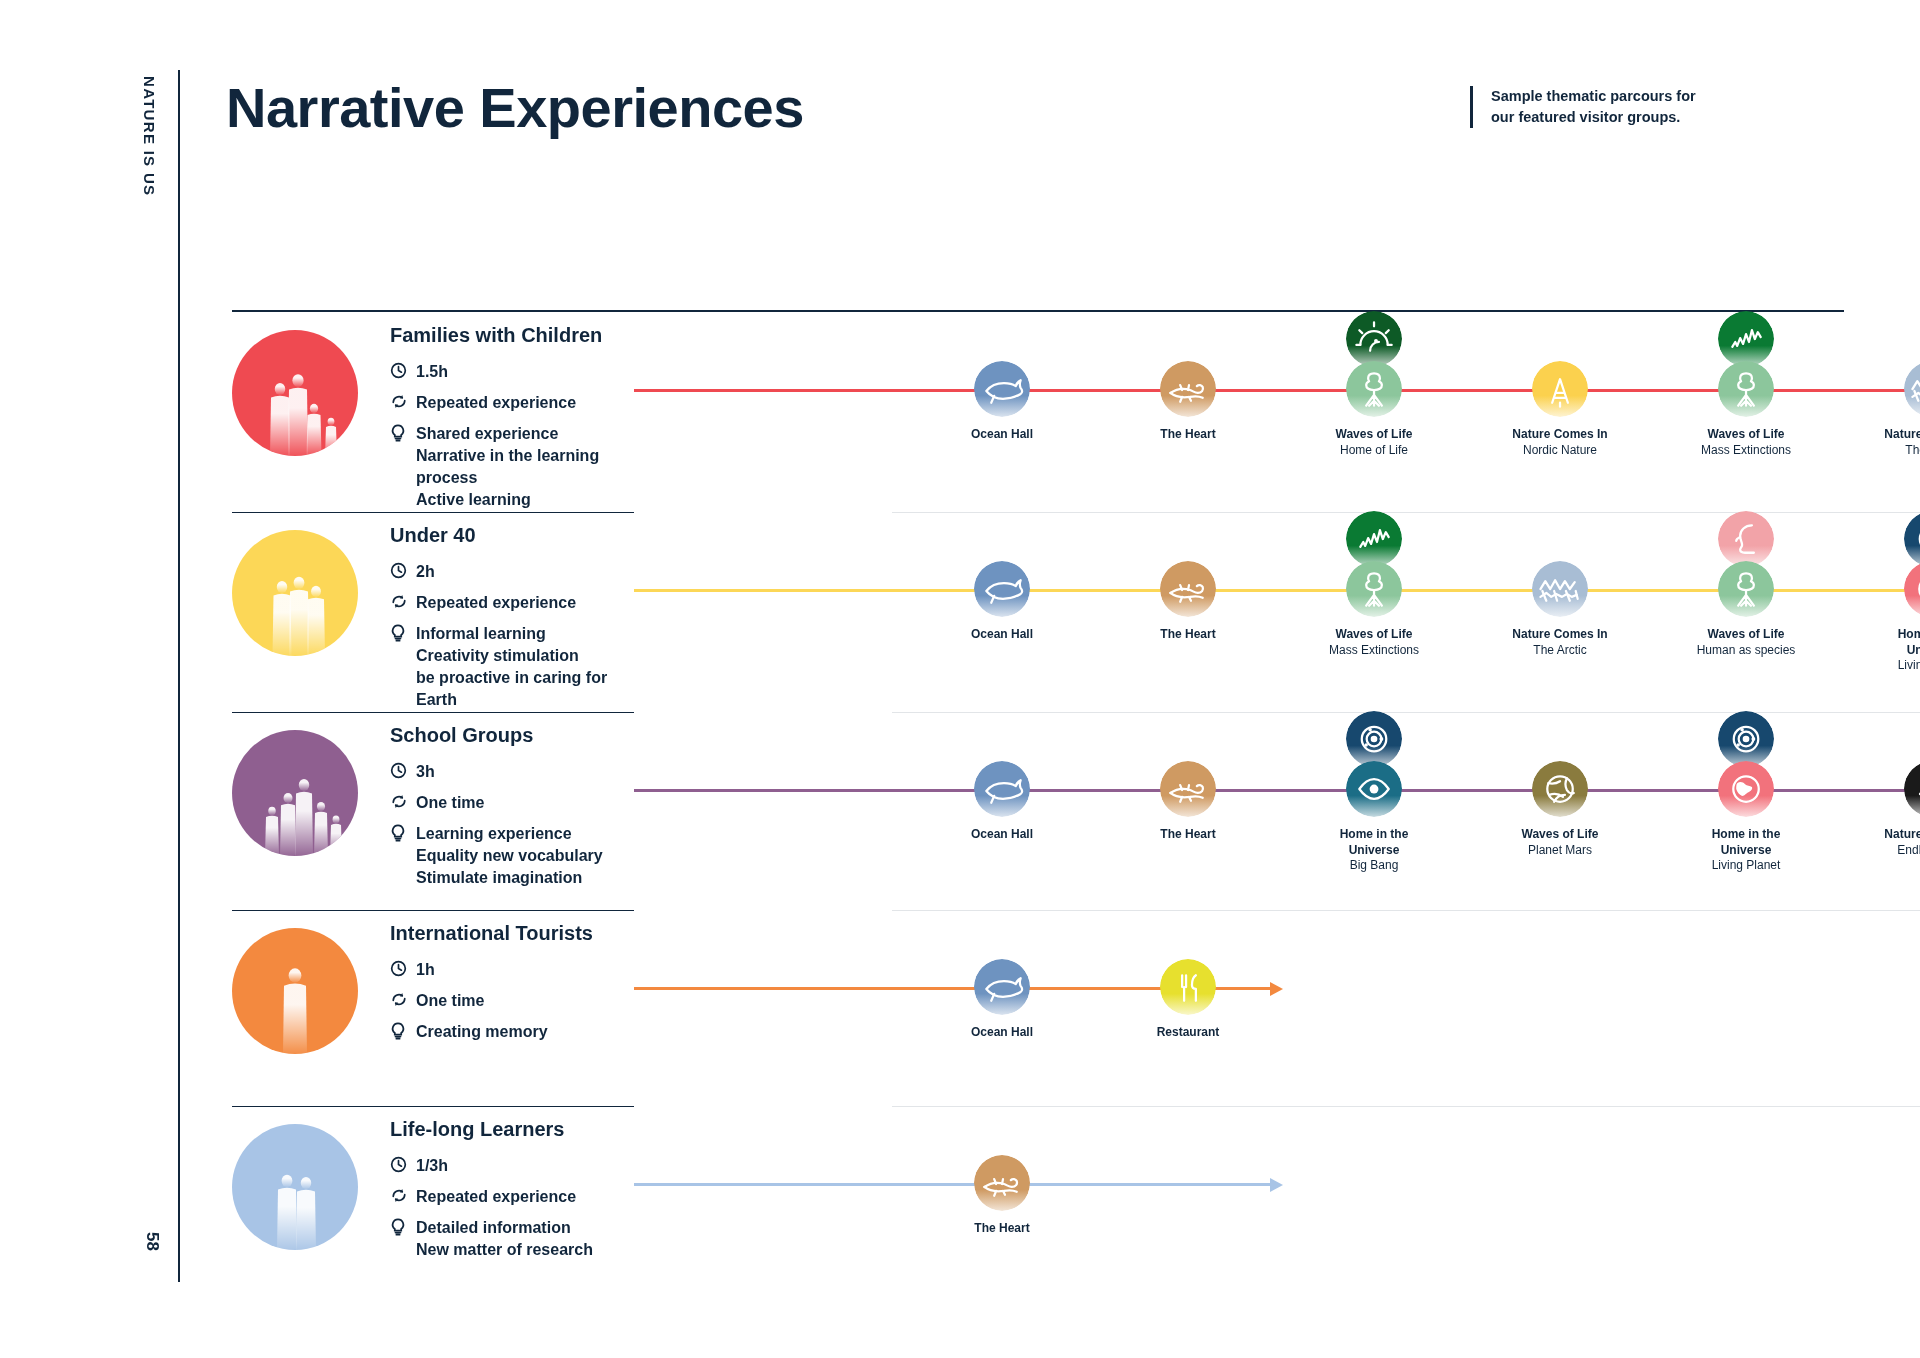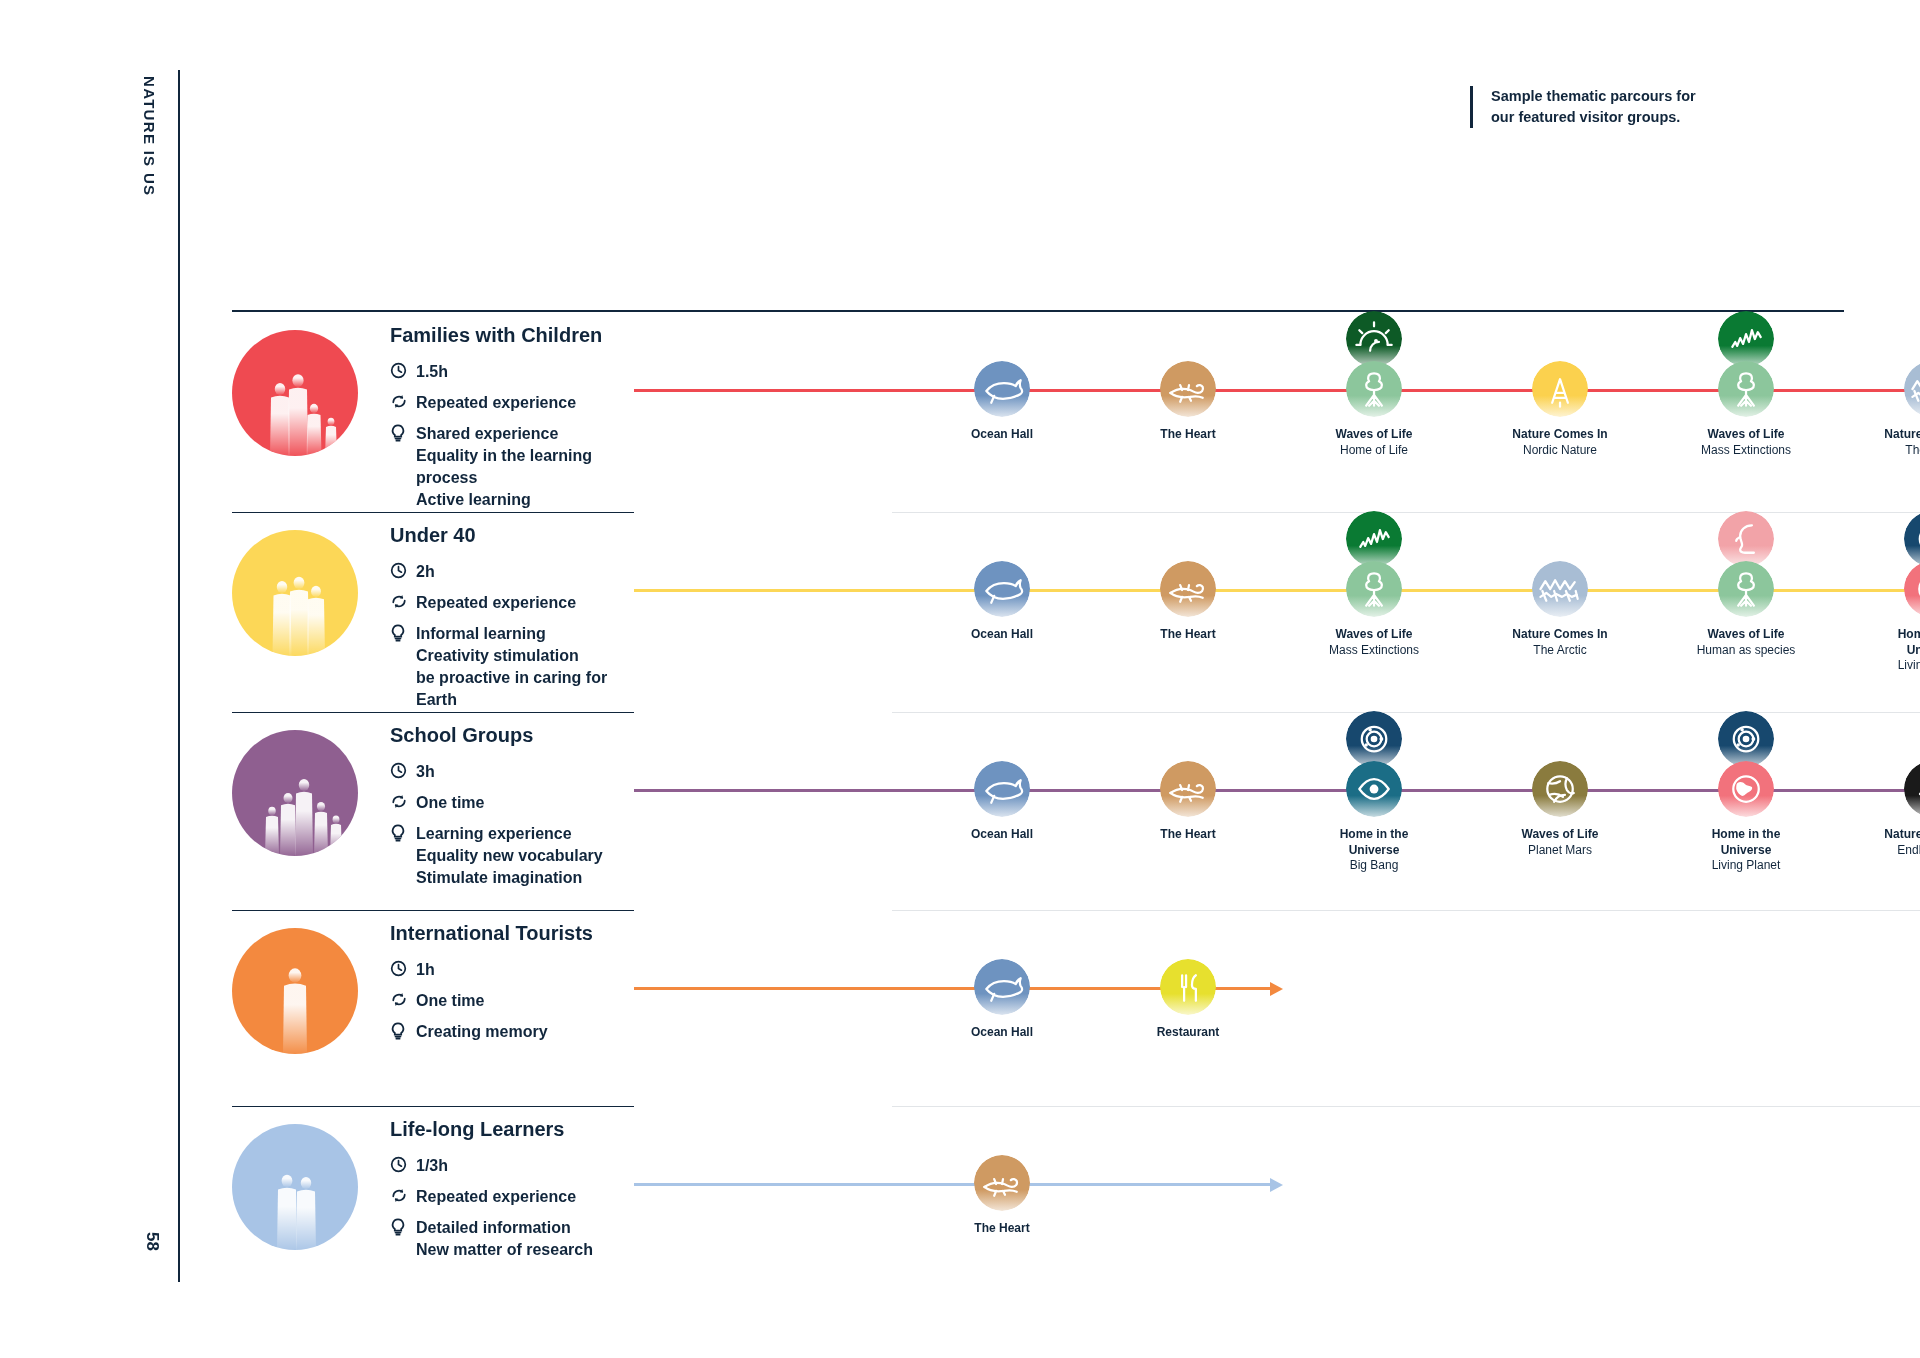--- a/index.html
+++ b/index.html
@@ -105,20 +105,21 @@
 </style>
 </head>
 <body>
 
 <div class="page">
 
   <div class="rail"></div>
   <div class="rail-label">NATURE IS US</div>
   <div class="page-num">58</div>
 
+  <div class="title">Narrative Experiences</div>
   <div class="caption">
     <div>Sample thematic parcours for</div>
     <div>our featured visitor groups.</div>
   </div>
 
   <div class="top-rule"></div>
   <div class="rows" id="rows">
       <div class="row" style="height: 200px;">
         <div class="persona-col">
           <div class="persona-circle" style="background: rgb(239, 74, 81);">
@@ -159,21 +160,21 @@
                 </svg></span>
               <span class="txt">Repeated experience</span>
             </div>
             <div class="attr">
               <span class="ico"><svg width="16" height="18" viewBox="0 0 18 20">
                   <path d="M9 1.5a6 6 0 0 0-3.6 10.8V14h7.2v-1.7A6 6 0 0 0 9 1.5z" fill="none" stroke="#11263c" stroke-width="2"></path>
                   <path d="M6.2 16.3h5.6M7.2 18.6h3.6" stroke="#11263c" stroke-width="2" stroke-linecap="round"></path>
                 </svg></span>
               <span class="txt">
                 <div>Shared experience</div>
-                <div>Equality in the learning process</div>
+                <div>Narrative in the learning process</div>
                 <div>Active learning</div>
               </span>
             </div>
           </div>
         </div>
         <div class="tl-col">
           <div class="tl-line" style="left: 0px; top: 77px; width: 1752px; background: rgb(239, 74, 81);"></div>
           <div class="stop" style="left: 313px; top: 49px;">
             <div class="node">
               <div class="bubble main">

